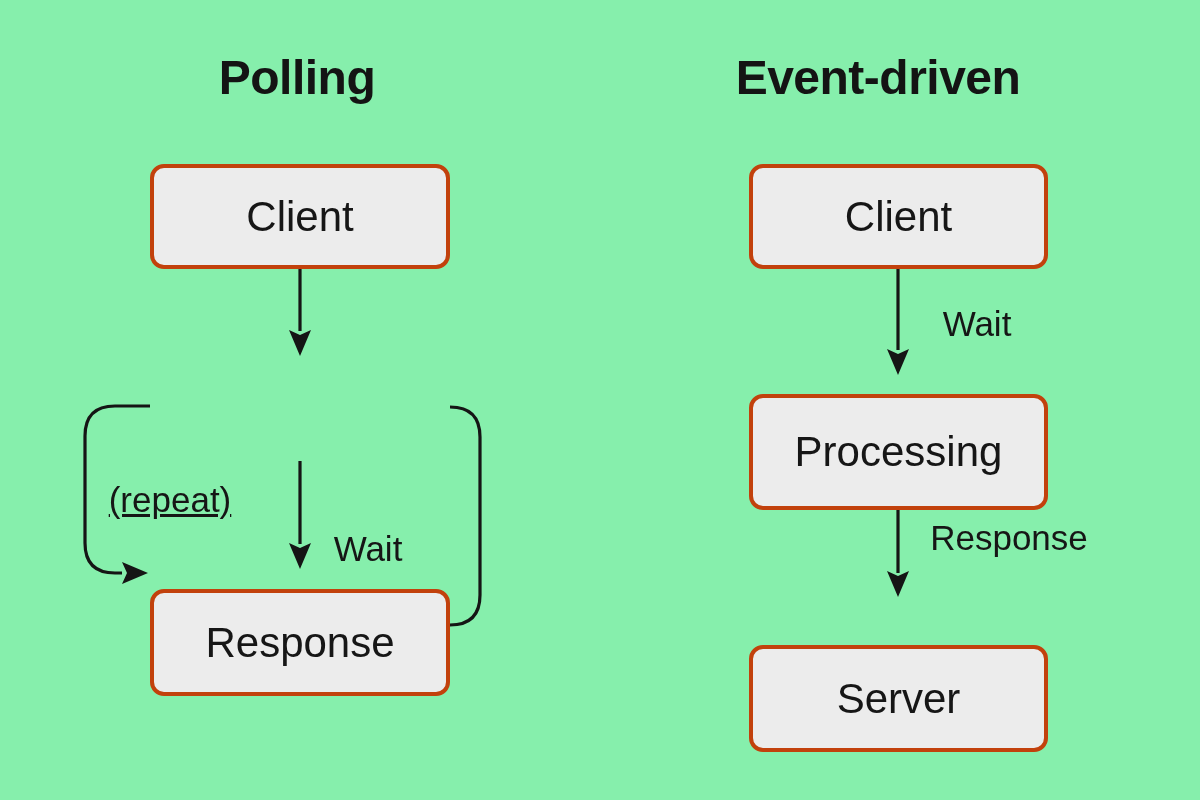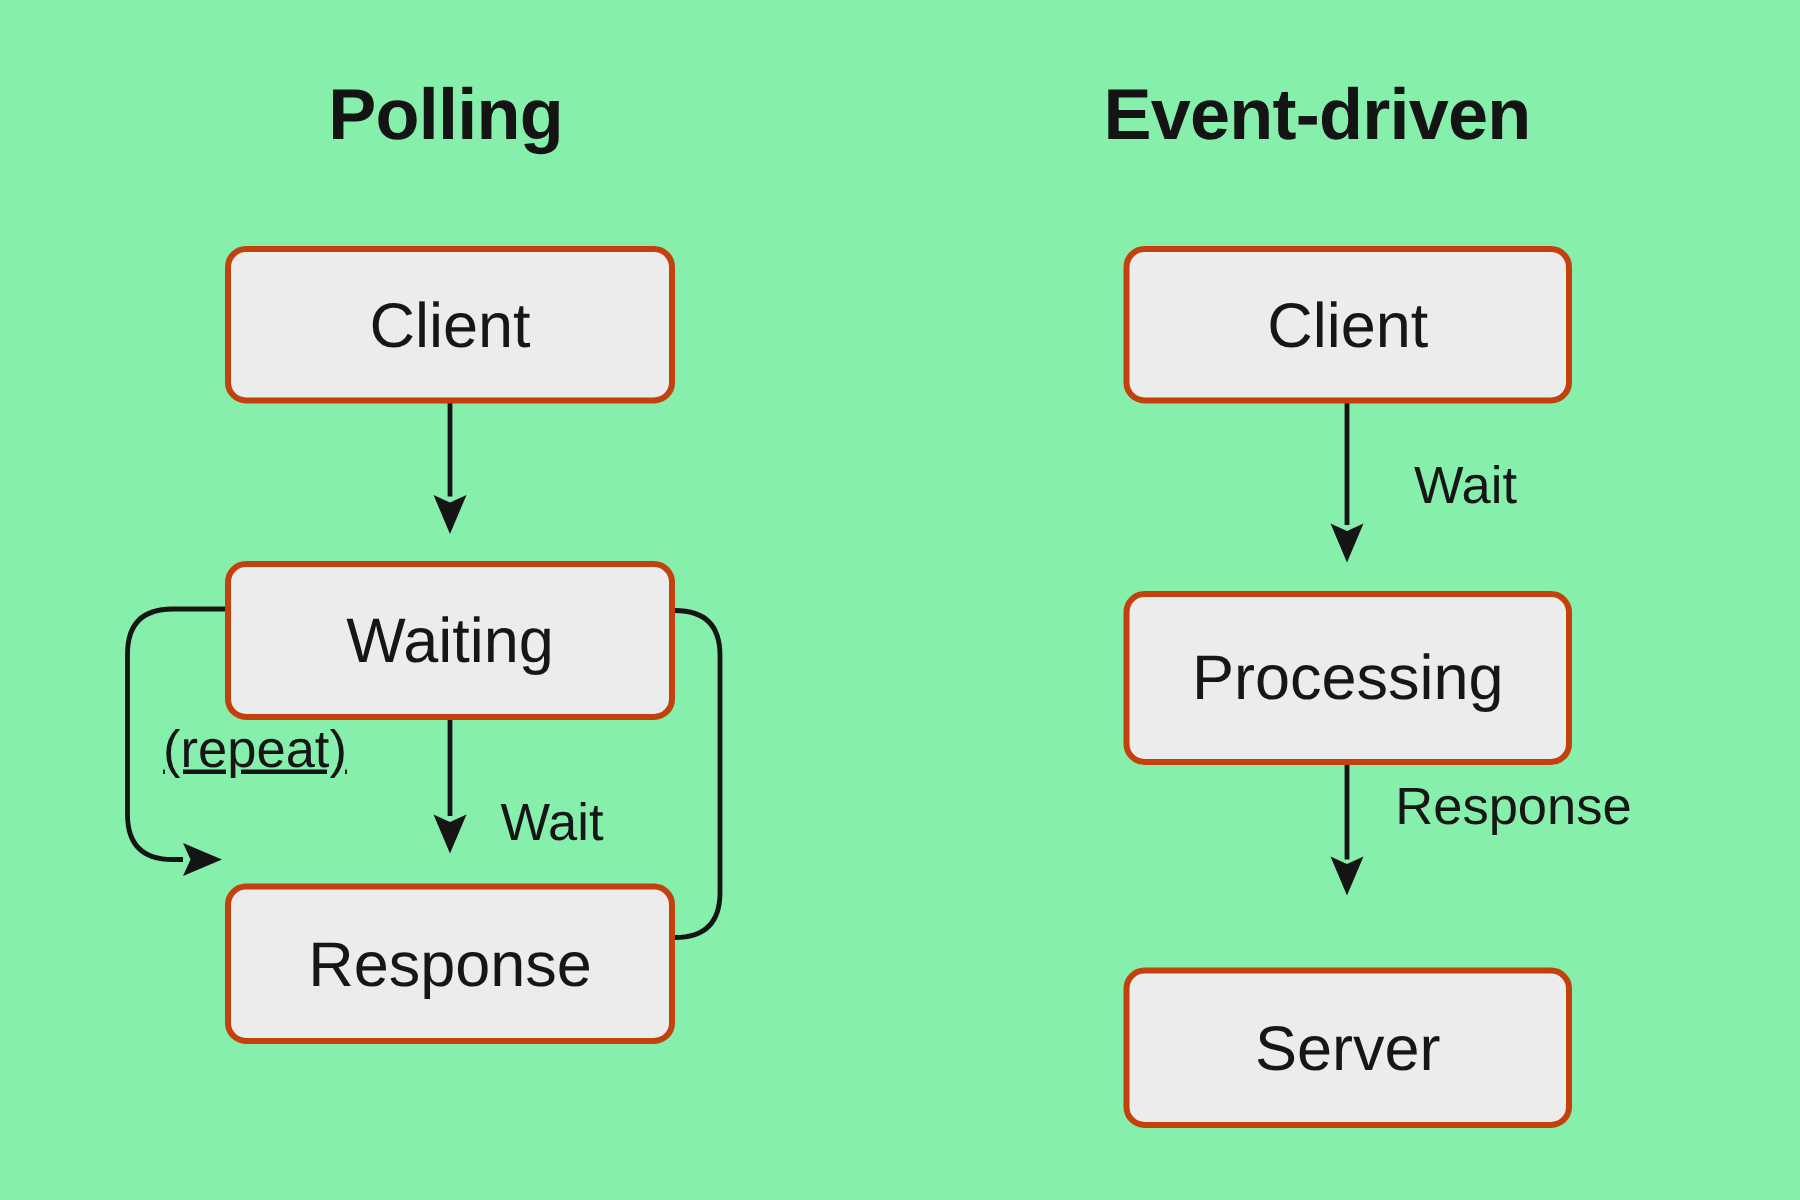--- a/index.html
+++ b/index.html
@@ -86,23 +86,20 @@
       <polygon points="898,597 887,571 898,576 909,571"></polygon>
     </g>
   </svg>
 
   <div class="diagram-title" style="left:297px; top:77px;">Polling</div>
   <div class="diagram-title" style="left:878px; top:77px;">Event-driven</div>
 
   <div class="node" style="left:150px; top:145px; width:300px; height:105px;">
     <span class="node-label">Client</span>
   </div>
-  <div class="node" style="left:150px; top:355px; width:300px; height:106px;">
-    <span class="node-label">Waiting</span>
-  </div>
   <div class="node" style="left:150px; top:570px; width:300px; height:107px;">
     <span class="node-label">Response</span>
   </div>
 
   <div class="edge-label" style="left:368px; top:549px;">Wait</div>
   <div class="edge-label" style="left:170px; top:500px;text-decoration:underline;">(repeat)</div>
 
   <div class="node" style="left:749px; top:145px; width:299px; height:105px;">
     <span class="node-label">Client</span>
   </div>

